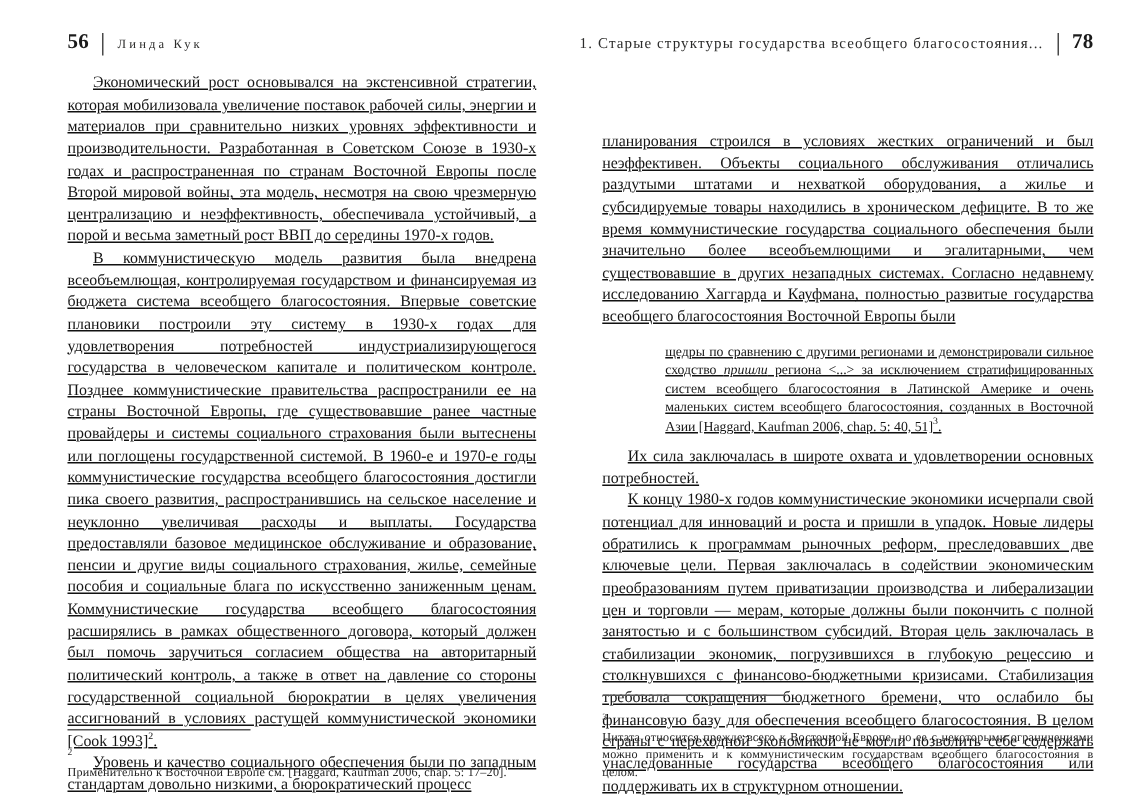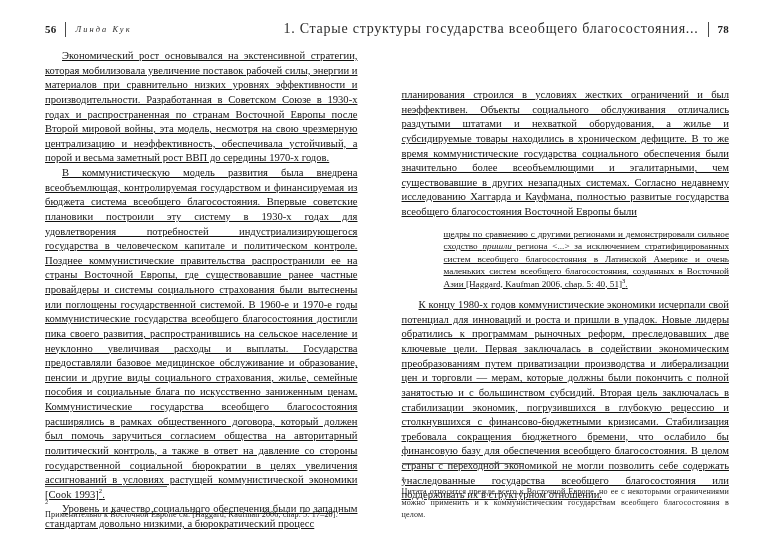--- a/index.html
+++ b/index.html
@@ -41,42 +41,41 @@
     height: 22px;
     font-size: 8.3px;
     color: #30302f;
     white-space: nowrap;
   }
   .runhead-left { justify-content: flex-start; }
   .runhead-right { justify-content: flex-end; }
 
   .folio {
     font-weight: bold;
-    font-size: 11px;
+    font-size: 14px;
     letter-spacing: 0.2px;
     color: #1b1b1b;
   }
   .runrule {
     display: inline-block;
     width: 1px;
     height: 15px;
     background: #4a4a4a;
     margin: 0 9px;
     flex: 0 0 auto;
   }
   .runtitle {
     letter-spacing: 0.75px;
-    font-size: 14px;
+    font-size: 10px;
     color: #2c2c2b;
   }
   .runtitle-author {
     letter-spacing: 2.1px;
     font-size: 8.4px;
     color: #2c2c2b;
-    font-style: italic;
   }
 
   
   .textblock {
     margin-top: 9px;
     text-decoration: underline;
   }
   p.body {
     margin: 0;
     font-size: 10.6px;
@@ -180,20 +179,21 @@
       <span class="folio">78</span>
     </div>
 
     <div class="textblock">
       <p class="body cont">планирования строился в условиях жестких ограничений и был неэффективен. Объекты социального обслуживания отличались раздутыми штатами и нехваткой оборудования, а жилье и субсидируемые товары находились в хроническом дефиците. В то же время коммунистические государства социального обеспечения были значительно более всеобъемлющими и эгалитарными, чем существовавшие в других незападных системах. Согласно недавнему исследованию Хаггарда и Кауфмана, полностью развитые государства всеобщего благосостояния Восточной Европы были</p>
 
       <blockquote class="quote">
         <p><span>щедры по сравнению с другими регионами и демонстрировали сильное сходство </span><span class="it">пришли</span><span> региона &lt;...&gt; за исключением стратифицированных систем всеобщего благосостояния в Латинской Америке и очень маленьких систем всеобщего благосостояния, созданных в Восточной Азии [Haggard, Kaufman 2006, chap. 5: 40, 51]</span><sup class="fn">3</sup>.</p>
       </blockquote>
 
+      <p class="body">Их сила заключалась в широте охвата и удовлетворении основных потребностей.</p>
 
       <p class="body">К концу 1980-х годов коммунистические экономики исчерпали свой потенциал для инноваций и роста и пришли в упадок. Новые лидеры обратились к программам рыночных реформ, преследовавших две ключевые цели. Первая заключалась в содействии экономическим преобразованиям путем приватизации производства и либерализации цен и торговли — мерам, которые должны были покончить с полной занятостью и с большинством субсидий. Вторая цель заключалась в стабилизации экономик, погрузившихся в глубокую рецессию и столкнувшихся с финансово-бюджетными кризисами. Стабилизация требовала сокращения бюджетного бремени, что ослабило бы финансовую базу для обеспечения всеобщего благосостояния. В целом страны с переходной экономикой не могли позволить себе содержать унаследованные государства всеобщего благосостояния или поддерживать их в структурном отношении.</p>
     </div>
 
     <div class="footnotes">
       <div class="fnrule"></div>
       <div class="fnitem">
         <span class="fnnum">3</span>
         <span class="fntext">Цитата относится прежде всего к Восточной Европе, но ее с некоторыми ограничениями можно применить и к коммунистическим государствам всеобщего благосостояния в целом.</span>
       </div>

